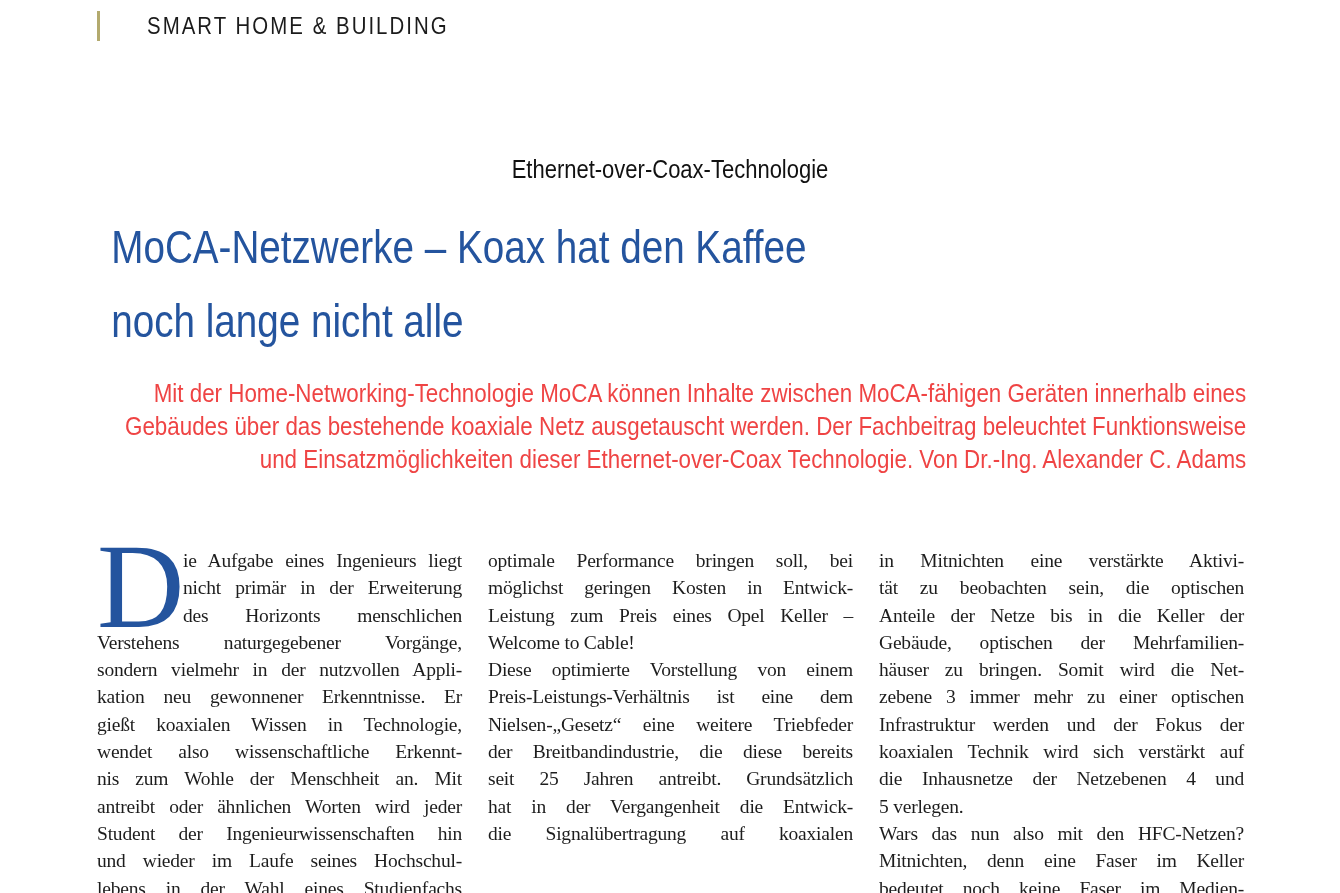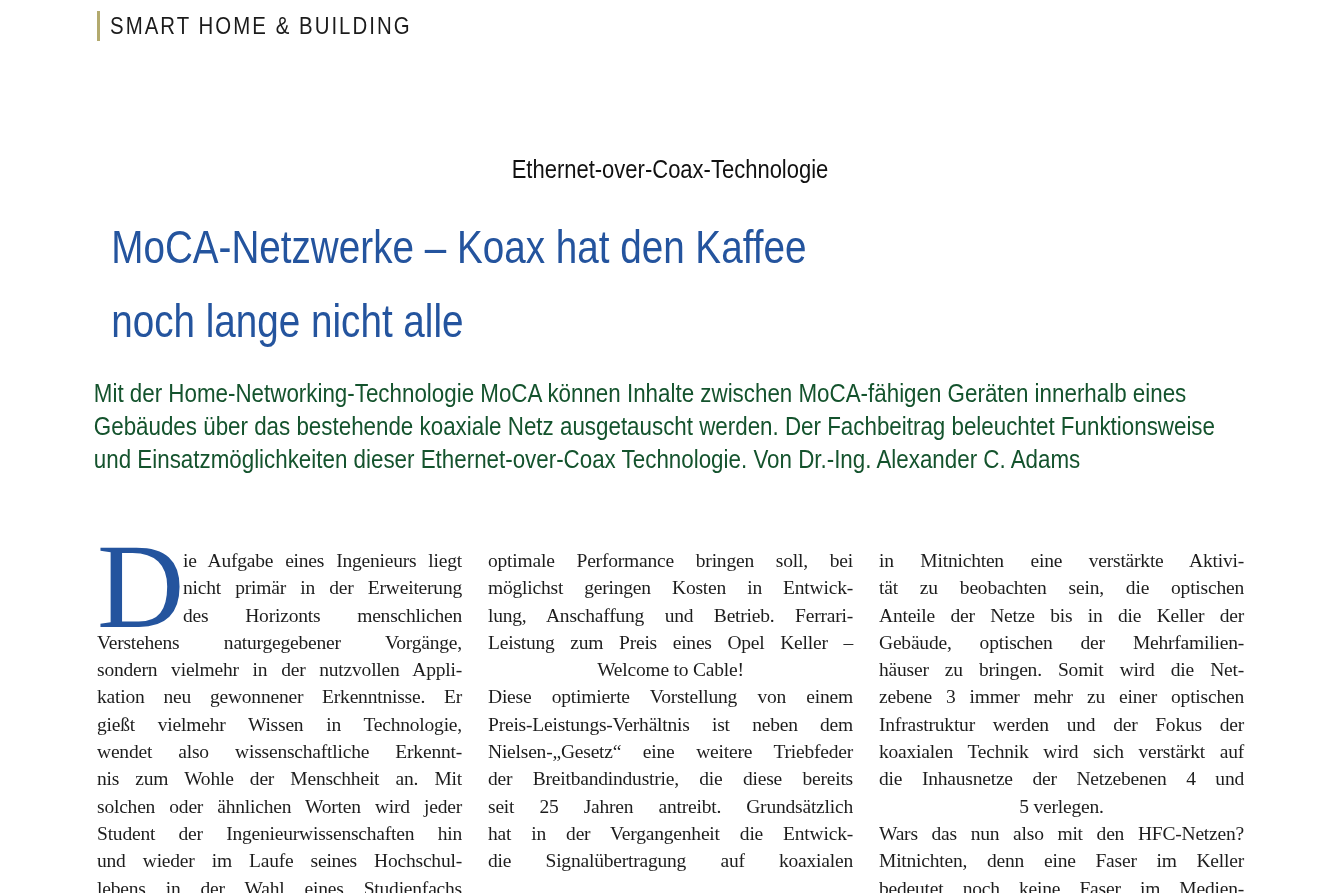--- a/index.html
+++ b/index.html
@@ -12,20 +12,21 @@
     color: #1c1c1c;
   }
 
   
   .section-header {
     position: absolute;
     left: 97px;
     top: 11px;
     display: flex;
     align-items: center;
+    gap: 37px;
   }
   .accent-bar {
     width: 3px;
     height: 30px;
     background: #b3aa6e;
     margin-right: 10px;
     flex: 0 0 auto;
   }
   .section-label {
     font-family: "Liberation Sans", sans-serif;
@@ -72,26 +73,26 @@
     transform-origin: center;
     white-space: nowrap;
   }
 
   
   .standfirst {
     position: absolute;
     top: 377px;
     left: 0;
     width: 100%;
-    text-align: left;
+    text-align: right;
     font-family: "Liberation Sans", sans-serif;
     font-size: 26px;
     font-weight: 400;
     line-height: 33px;
-    color: #14532d;
+    color: #ef4444;
   }
   .s-line {
     display: block;
     transform: scaleX(0.86);
     transform-origin: center;
     white-space: nowrap;
   }
 
   
   .columns {
@@ -104,21 +105,21 @@
   }
   .col {
     width: 365px;
     flex: 0 0 365px;
     font-family: "Liberation Serif", serif;
     font-size: 19.5px;
     line-height: 27.3px;
     letter-spacing: -0.2px;
     color: #1d1d1d;
   }
-  .line { text-align: center; }
+  .line { text-align: left; }
   .line.j {
     text-align: justify;
     text-align-last: justify;
   }
   .dropcap {
     float: left;
     width: 80px;
     height: 80px;
     margin-right: 6px;
     color: #24549e;
@@ -154,36 +155,35 @@
 
   <div class="columns">
     <div class="col">
         <span class="dropcap">D</span>
         <div class="line j">ie Aufgabe eines Ingenieurs liegt</div>
         <div class="line j">nicht primär in der Erweiterung</div>
         <div class="line j">des Horizonts menschlichen</div>
         <div class="line j">Verstehens naturgegebener Vorgänge,</div>
         <div class="line j">sondern vielmehr in der nutzvollen Appli-</div>
         <div class="line j">kation neu gewonnener Erkenntnisse. Er</div>
-        <div class="line j">gießt vielmehr Wissen in Technologie,</div>
+        <div class="line j">gießt koaxialen Wissen in Technologie,</div>
         <div class="line j">wendet also wissenschaftliche Erkennt-</div>
         <div class="line j">nis zum Wohle der Menschheit an. Mit</div>
-        <div class="line j">solchen oder ähnlichen Worten wird jeder</div>
+        <div class="line j">antreibt oder ähnlichen Worten wird jeder</div>
         <div class="line j">Student der Ingenieurwissenschaften hin</div>
         <div class="line j">und wieder im Laufe seines Hochschul-</div>
         <div class="line j">lebens in der Wahl eines Studienfachs</div>
       </div>
     <div class="col">
         <div class="line j">optimale Performance bringen soll, bei</div>
         <div class="line j">möglichst geringen Kosten in Entwick-</div>
-        <div class="line j">lung, Anschaffung und Betrieb. Ferrari-</div>
         <div class="line j">Leistung zum Preis eines Opel Keller –</div>
         <div class="line">Welcome to Cable!</div>
         <div class="line j">Diese optimierte Vorstellung von einem</div>
-        <div class="line j">Preis-Leistungs-Verhältnis ist neben dem</div>
+        <div class="line j">Preis-Leistungs-Verhältnis ist eine dem</div>
         <div class="line j">Nielsen-„Gesetz“ eine weitere Triebfeder</div>
         <div class="line j">der Breitbandindustrie, die diese bereits</div>
         <div class="line j">seit 25 Jahren antreibt. Grundsätzlich</div>
         <div class="line j">hat in der Vergangenheit die Entwick-</div>
         <div class="line j">die Signalübertragung auf koaxialen</div>
       </div>
     <div class="col">
         <div class="line j">in Mitnichten eine verstärkte Aktivi-</div>
         <div class="line j">tät zu beobachten sein, die optischen</div>
         <div class="line j">Anteile der Netze bis in die Keller der</div>

